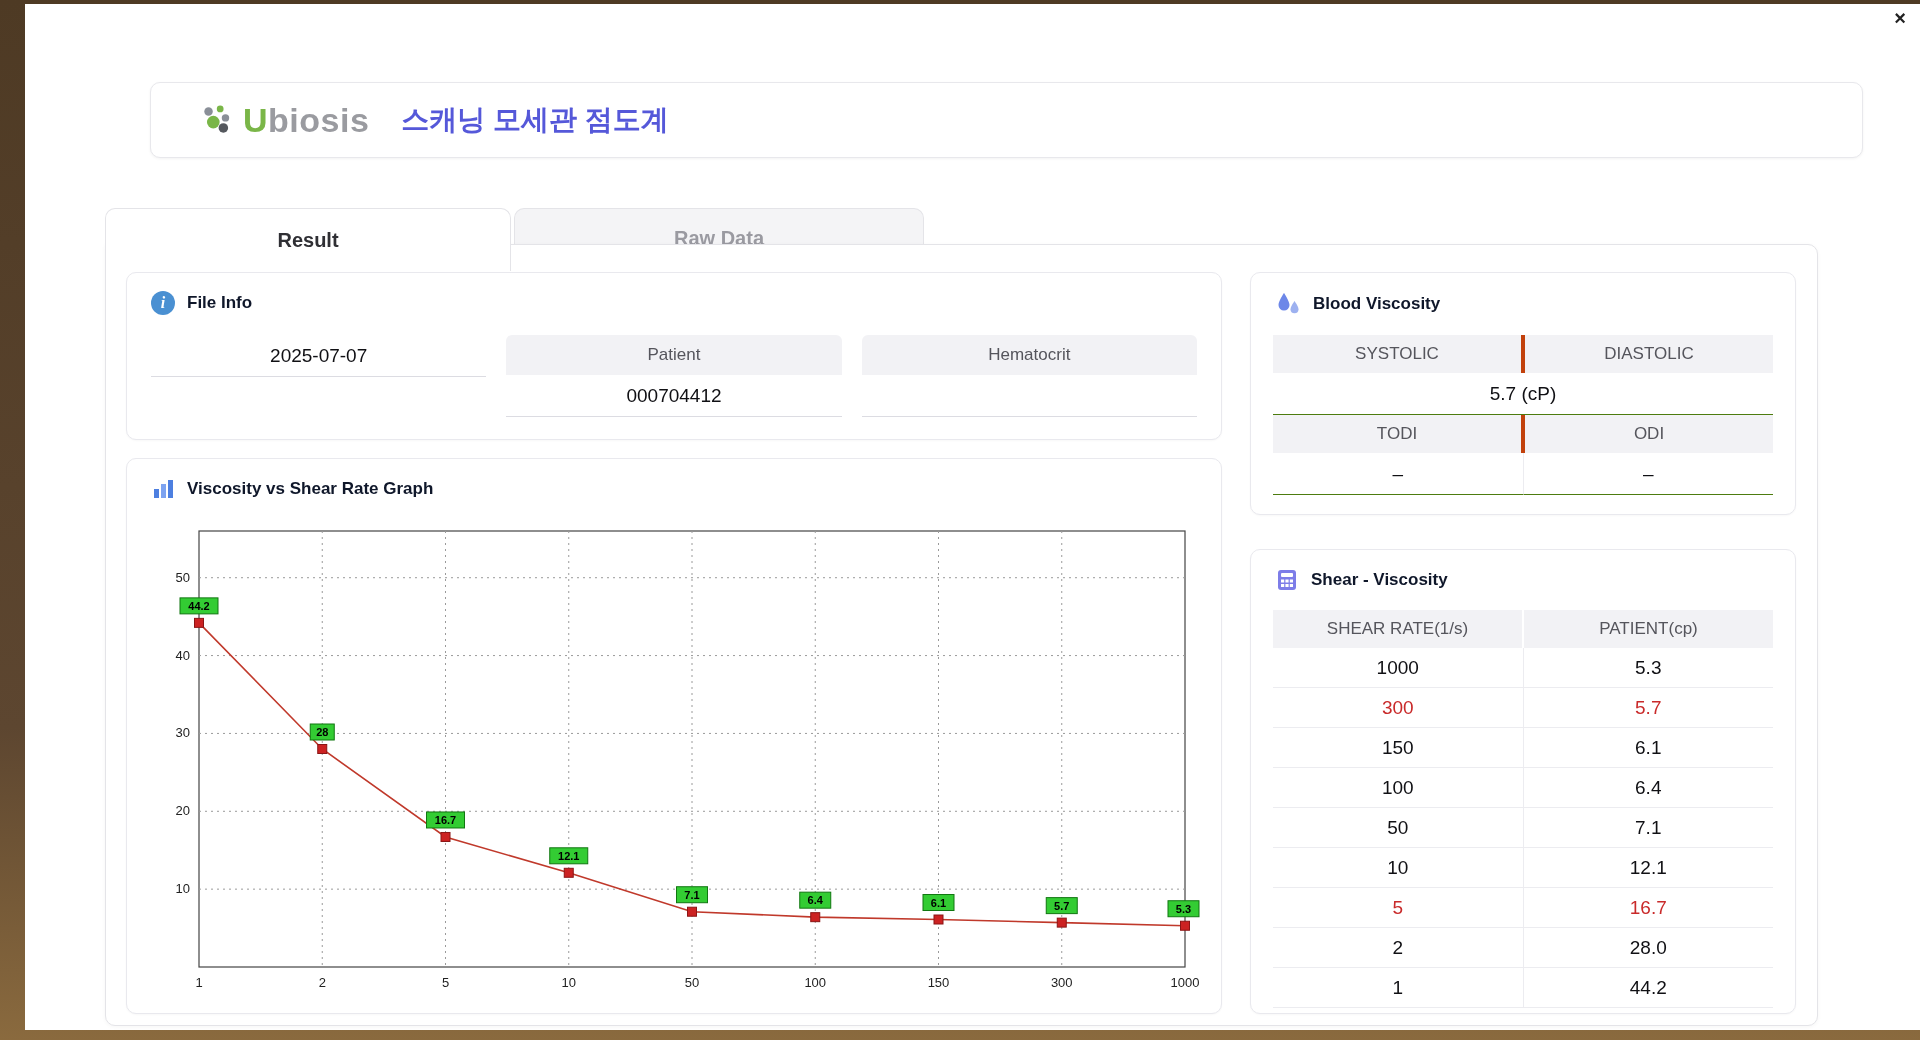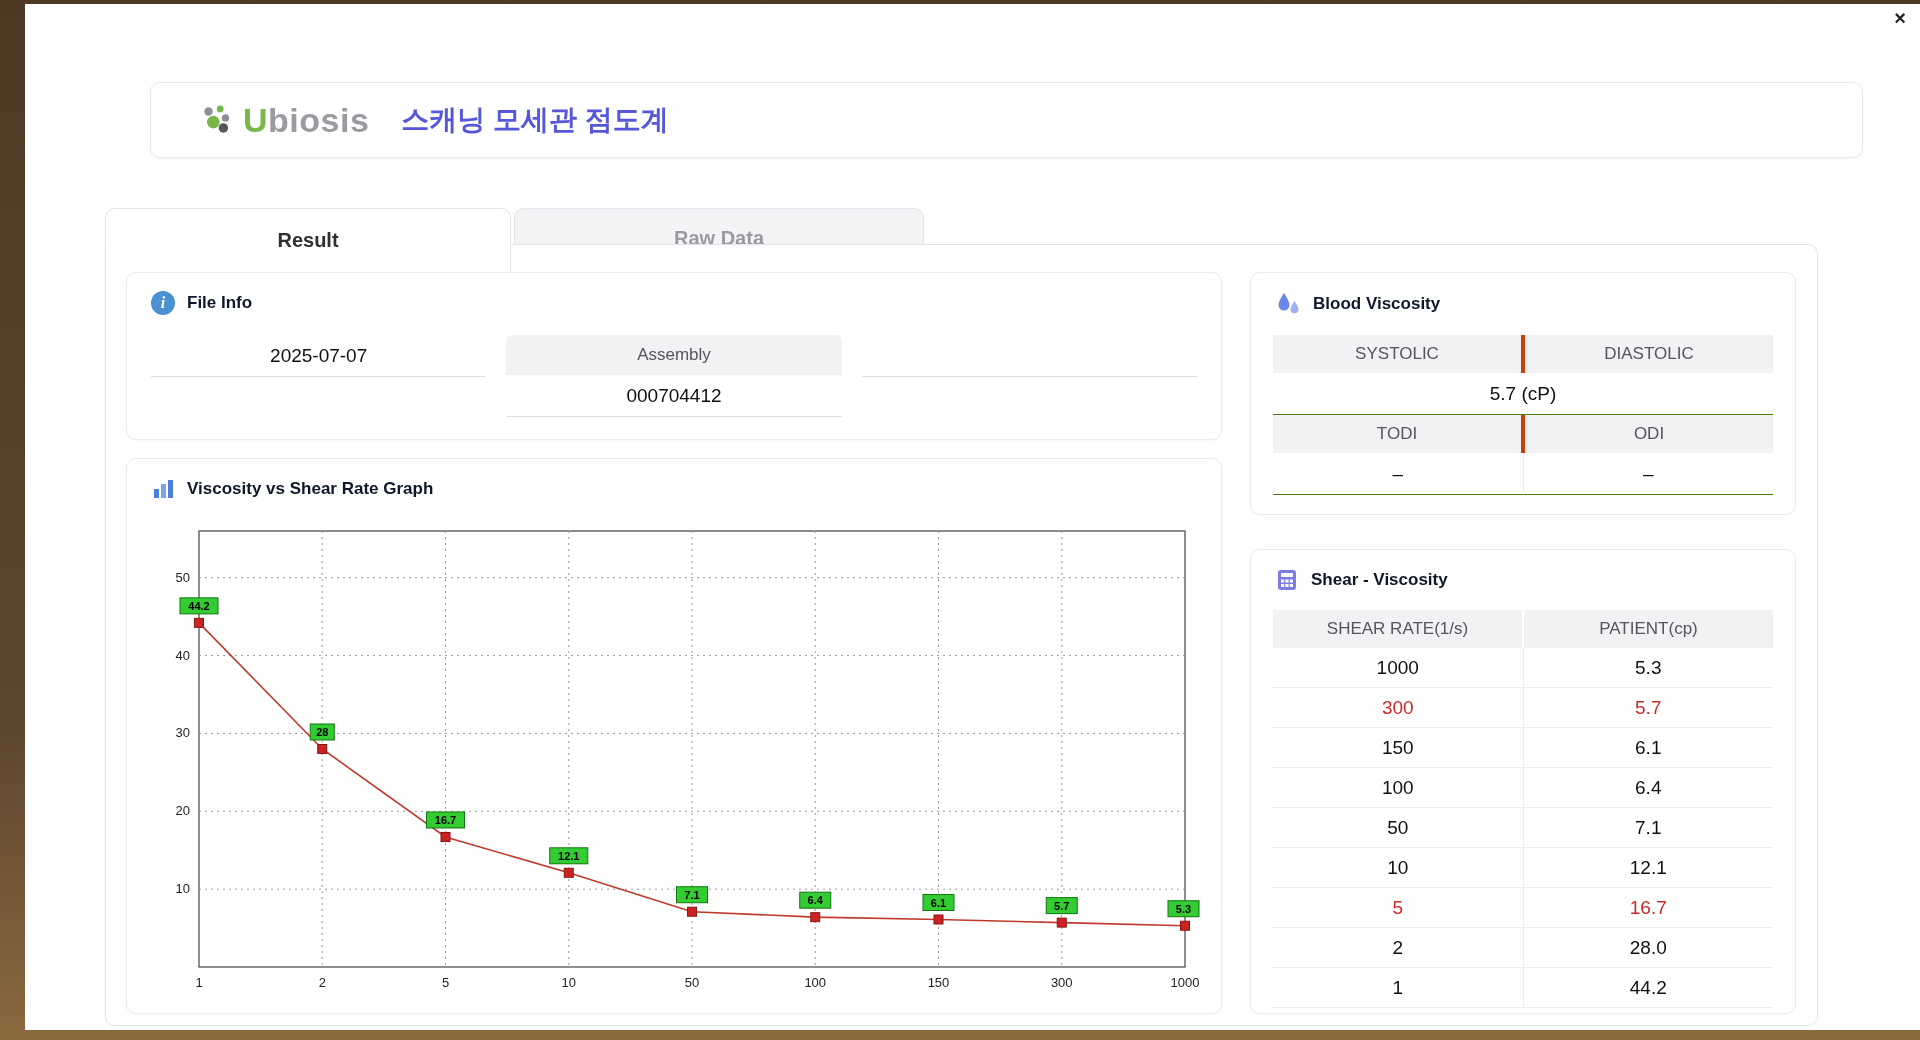--- a/index.html
+++ b/index.html
@@ -127,24 +127,25 @@
   <div class="card file-info-card">
     <div class="card-title-row">
       <span class="icon-badge">i</span>
       <span class="card-title">File Info</span>
     </div>
     <div class="fields">
         <div class="field">
           <div class="field-value">2025-07-07</div>
         </div>
         <div class="field">
-          <div class="field-label">Assembly</div>
+          <div class="field-label">Patient</div>
           <div class="field-value">000704412</div>
         </div>
         <div class="field">
+          <div class="field-label">Hematocrit</div>
           <div class="field-value"></div>
         </div>
       </div>
   </div>
 
   <div class="card graph-card">
     <div class="card-title-row">
       <svg width="24" height="24" viewBox="0 0 24 24">
         <rect x="3" y="12" width="5" height="9" fill="#4d7fe0"></rect>
         <rect x="10" y="7" width="5" height="14" fill="#7da3f0"></rect>

